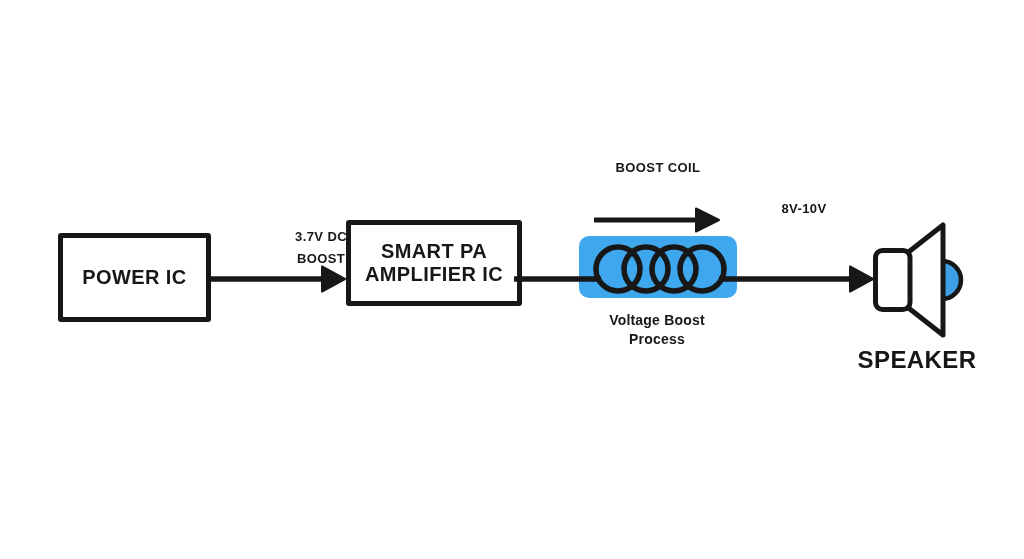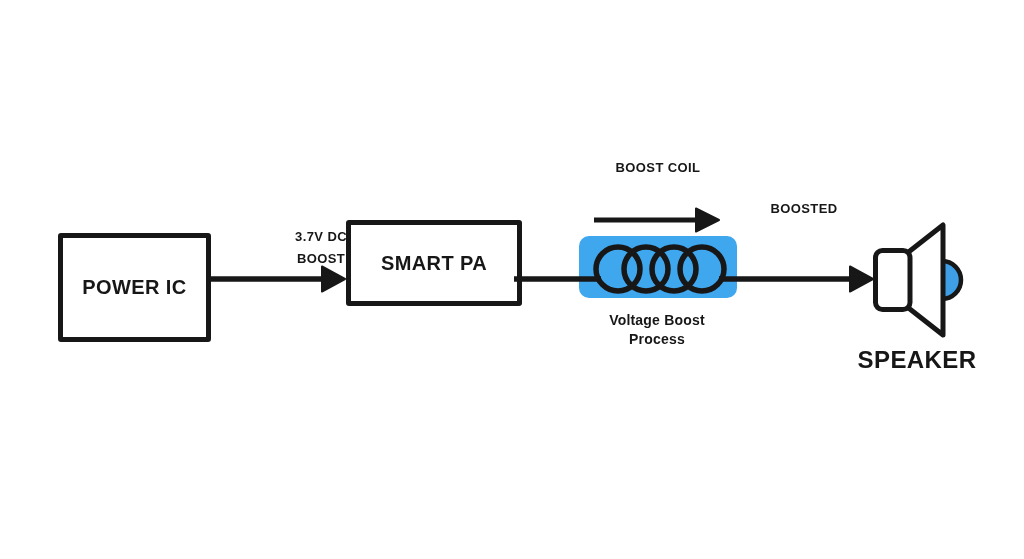--- a/index.html
+++ b/index.html
@@ -28,21 +28,21 @@
     flex-direction:column;
     align-items:center;
     justify-content:center;
     text-align:center;
     color:var(--text);
     font-weight:bold;
     font-size:20px;
     letter-spacing:0.4px;
     line-height:23px;
   }
-  #power-ic-box{left:58px;top:233px;width:153px;height:109px;}
+  #power-ic-box{left:58px;top:233px;width:153px;height:89px;}
   #amplifier-box{left:346px;top:220px;width:176px;height:86px;}
   .inductor-chip{
     position:absolute;
     left:579px;top:236px;width:158px;height:62px;
     background:var(--accent-blue);
     border-radius:10px;
   }
   .flow-label{
     position:absolute;
     transform:translateX(-50%);
@@ -74,35 +74,36 @@
     <span>POWER IC</span>
   </div>
 
   <div class="flow-label" id="input-label">
     <div>3.7V DC</div>
     <div>BOOST</div>
   </div>
 
   <div class="node-box" id="amplifier-box">
     <span>SMART PA</span>
+    <span>AMPLIFIER IC</span>
   </div>
 
   <div class="flow-label" id="boost-coil-title">
     <div>BOOST COIL</div>
   </div>
 
   <div class="inductor-chip"></div>
 
   <div class="flow-label" id="voltage-caption">
     <div>Voltage Boost</div>
     <div>Process</div>
   </div>
 
   <div class="flow-label" id="output-label">
-    <div>BOOSTED</div>
+    <div>8V-10V</div>
   </div>
 
   <div class="flow-label" id="speaker-label">
     <span>SPEAKER</span>
   </div>
 
   <svg class="diagram-overlay" viewBox="0 0 1024 559" xmlns="http://www.w3.org/2000/svg">
 
     <g>
       <line x1="211" y1="279" x2="326" y2="279" stroke="var(--line)" stroke-width="5.5"></line>

